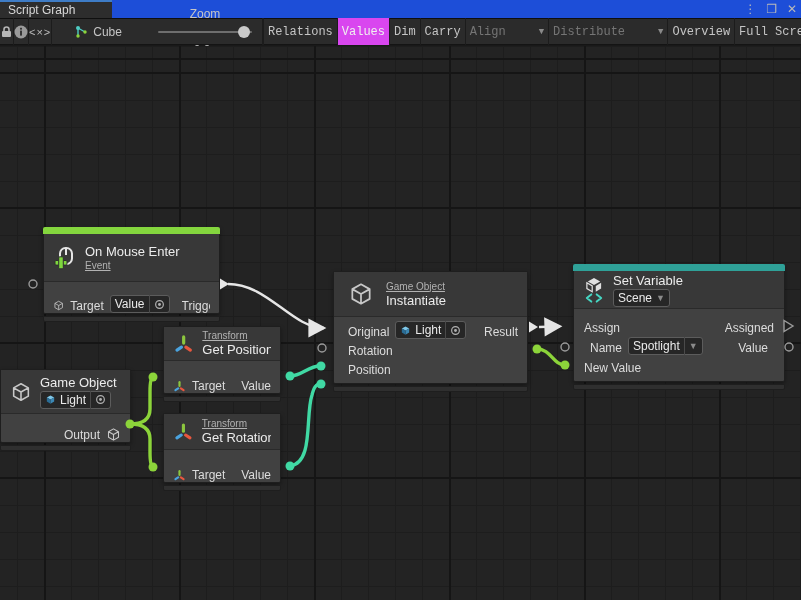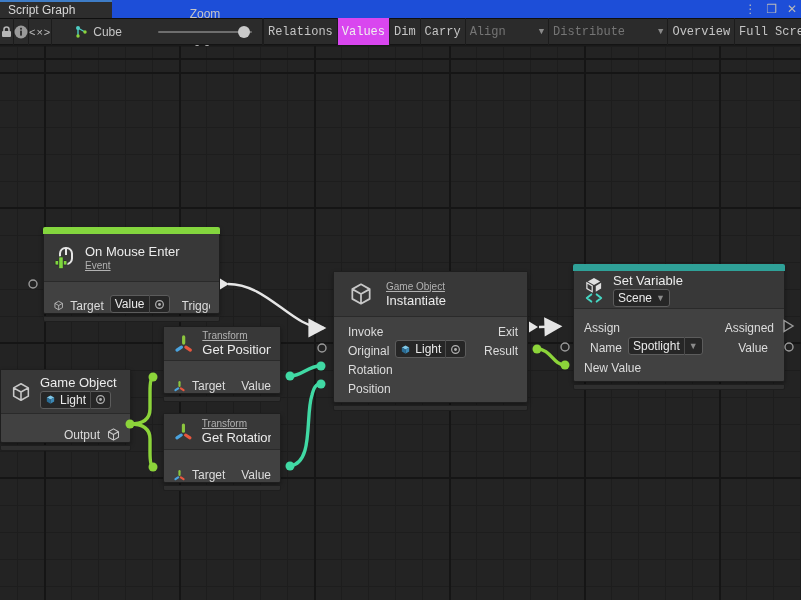--- a/index.html
+++ b/index.html
@@ -297,25 +297,20 @@
         <svg width="26" height="26" viewBox="0 0 24 24">
           <path d="M12 3 L20 7.5 L20 16.5 L12 21 L4 16.5 L4 7.5 Z M4 7.5 L12 12 L20 7.5 M12 12 L12 21" fill="none" stroke="#c8c8c8" stroke-width="1.6" stroke-linejoin="round"></path>
         </svg>
         <div class="ncol">
           <span class="ncat">Game Object</span>
           <span class="ntitle">Instantiate</span>
         </div>
       </div>
       <div class="rows" style="padding:3px 0 6px;">
         <div class="row" style="height:19px; padding-left:14px;">
-          <span class="clip" style="max-width:46px;">Invoke</span>
-          <span class="spacer"></span>
-          <span>Exit</span>
-        </div>
-        <div class="row" style="height:19px; padding-left:14px;">
           <span class="clip" style="max-width:48px;">Original</span>
           <span class="chip">
             <svg width="11" height="11" viewBox="0 0 24 24">
               <path d="M12 3 L20 7.5 L12 12 L4 7.5 Z" fill="#7fc8e8"></path>
               <path d="M20 7.5 L20 16.5 L12 21 L12 12 Z" fill="#3c88b4"></path>
               <path d="M4 7.5 L12 12 L12 21 L4 16.5 Z" fill="#2a6d96"></path>
             </svg>
             <span>Light</span>
             <span class="seg">
               <svg width="11" height="11" viewBox="0 0 12 12">

